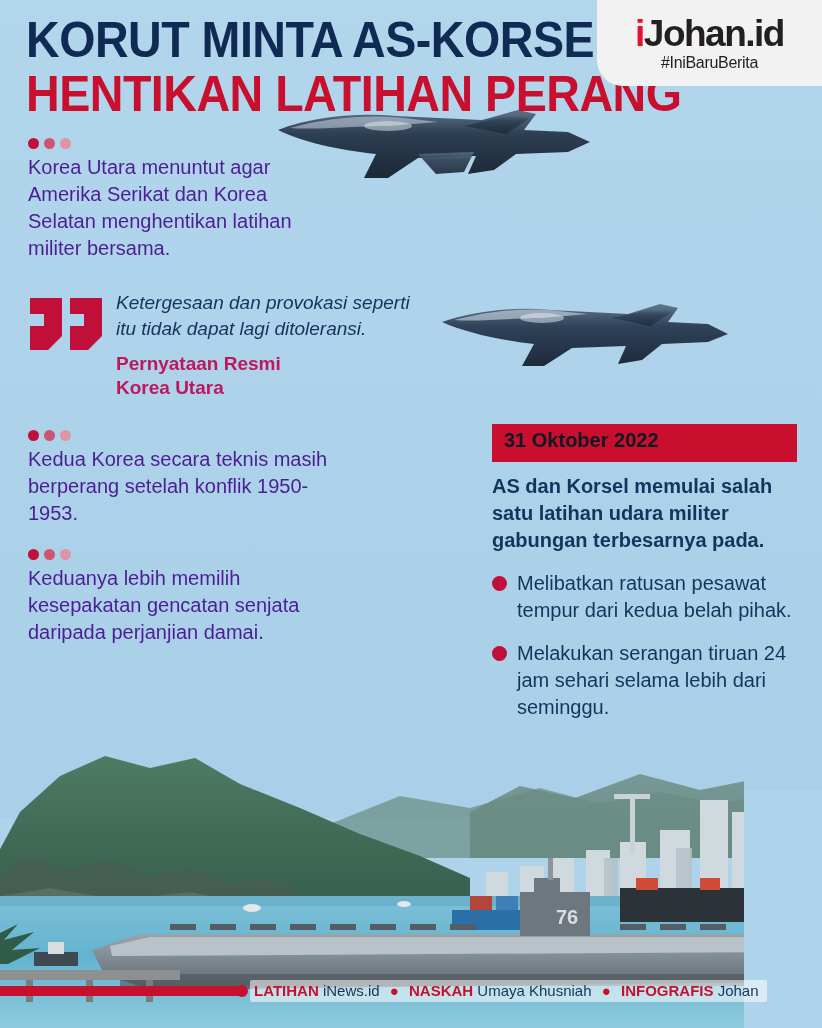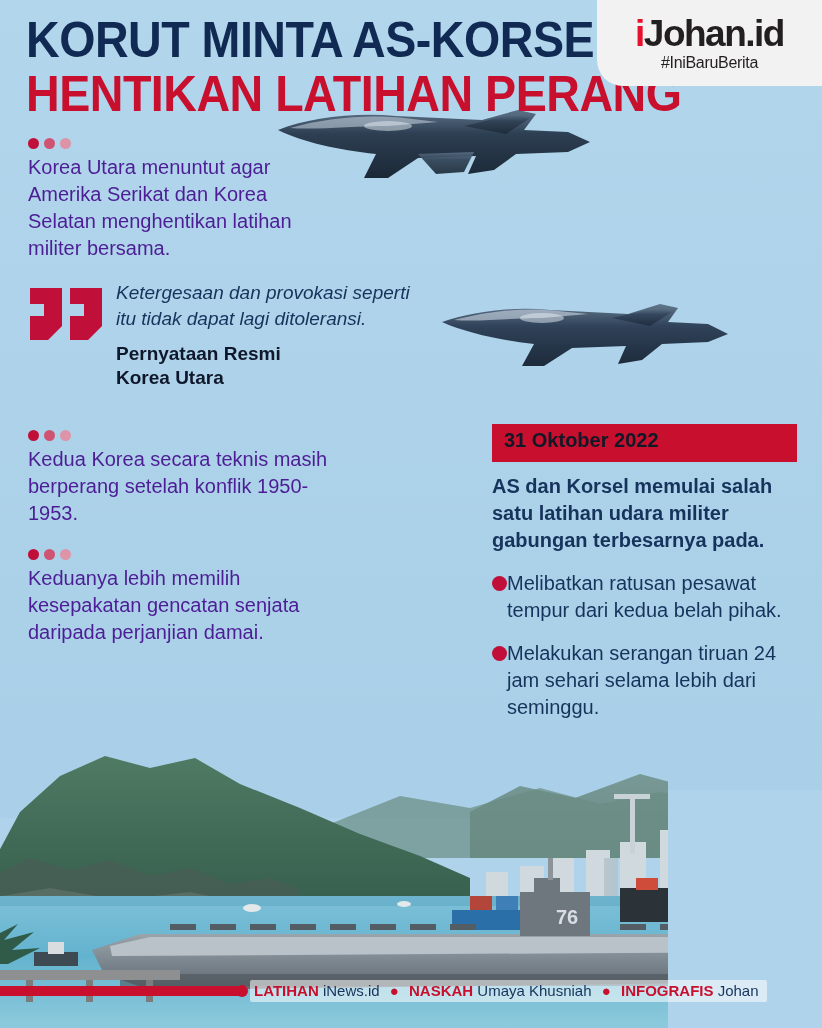--- a/index.html
+++ b/index.html
@@ -81,48 +81,48 @@
 
   .body-text {
     font-size:20px; line-height:27px;
     color:#4c1d95; font-weight:500;
   }
 
   .block { margin-bottom:22px; }
 
   
   #quote-block {
-    position:absolute; left:28px; top:280px; width:400px; z-index:5;
+    position:absolute; left:28px; top:290px; width:400px; z-index:5;
     display:flex; gap:12px;
   }
   #quote-mark { width:76px; flex:0 0 76px; padding-top:6px; }
   #quote-body { flex:1; }
   #quote-text {
     font-size:19px; line-height:26px; font-style:italic;
     color:#16335c; font-weight:500;
   }
   #quote-attrib {
     margin-top:10px; font-size:19px; line-height:24px;
-    font-weight:bold; color:#0f172a;
+    font-weight:bold; color:#be185d;
   }
 
   
   #date-badge {
     background:#c8102e; color:#111827;
     font-weight:bold; font-size:20px;
     padding:5px 12px 10px 12px;
     display:block; width:100%;
     margin-bottom:11px;
   }
   #right-lead { font-size:20px; line-height:27px; color:#16335c; font-weight:700; }
 
   
   #bullet-list { margin-top:16px; list-style:none; }
   #bullet-list li {
-    display:flex; margin-bottom:16px;
+    display:flex; gap:10px; margin-bottom:16px;
     font-size:20px; line-height:27px; color:#16335c; font-weight:500;
   }
   #bullet-list li .bullet {
     flex:0 0 15px; width:15px; height:15px; border-radius:50%;
     background:#c0103a; margin-top:6px;
   }
 
   
   #callout-circle {
     position:absolute; left:239px; top:588px;
@@ -131,21 +131,21 @@
     display:flex; align-items:center; justify-content:center;
     text-align:center; z-index:9;
   }
   #callout-text {
     color:#ffffff; font-size:19px; line-height:26px;
     font-weight:600; padding:0 18px;
   }
 
   
   #photo {
-    position:absolute; left:0; bottom:0; width:668px; height:290px;
+    position:absolute; left:0; bottom:0; width:744px; height:290px;
     overflow:hidden; z-index:2;
   }
 
   
   #footer {
     position:absolute; left:0; bottom:26px; width:822px; height:22px;
     z-index:12; display:flex; align-items:center;
   }
   #footer-bar {
     height:10px; width:240px; background:#c8102e; flex:0 0 240px;

